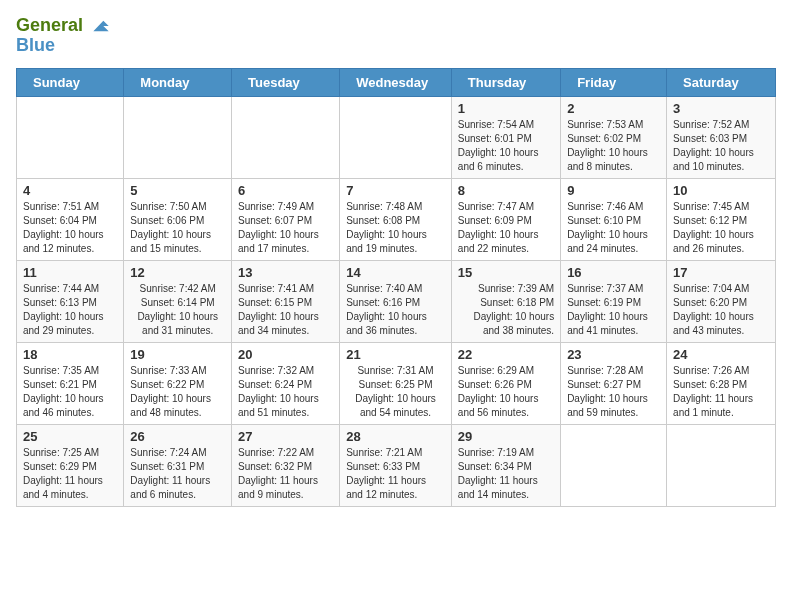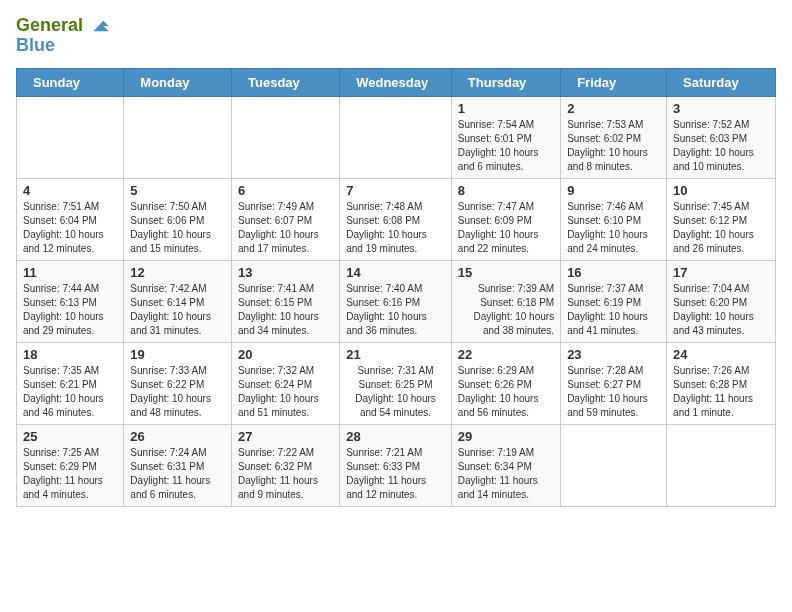--- a/index.html
+++ b/index.html
@@ -203,21 +203,21 @@
       <tr>
         <td>
           <span class="day-number">11</span>
           <div class="day-info" style="white-space: pre-line;">Sunrise: 7:44 AM
 Sunset: 6:13 PM
 Daylight: 10 hours
 and 29 minutes.</div>
         </td>
         <td>
           <span class="day-number">12</span>
-          <div class="day-info" style="white-space: pre-line;">Sunrise: 7:42 AM
+          <div class="day-info" style="white-space: pre-line; text-align: center;">Sunrise: 7:42 AM
 Sunset: 6:14 PM
 Daylight: 10 hours
 and 31 minutes.</div>
         </td>
         <td>
           <span class="day-number">13</span>
           <div class="day-info" style="white-space: pre-line;">Sunrise: 7:41 AM
 Sunset: 6:15 PM
 Daylight: 10 hours
 and 34 minutes.</div>

